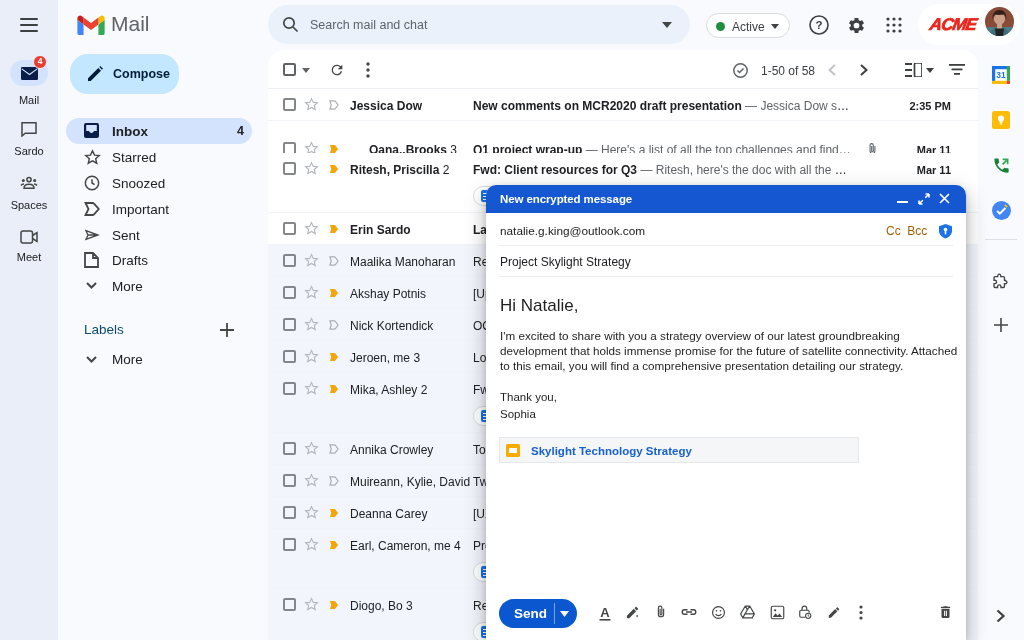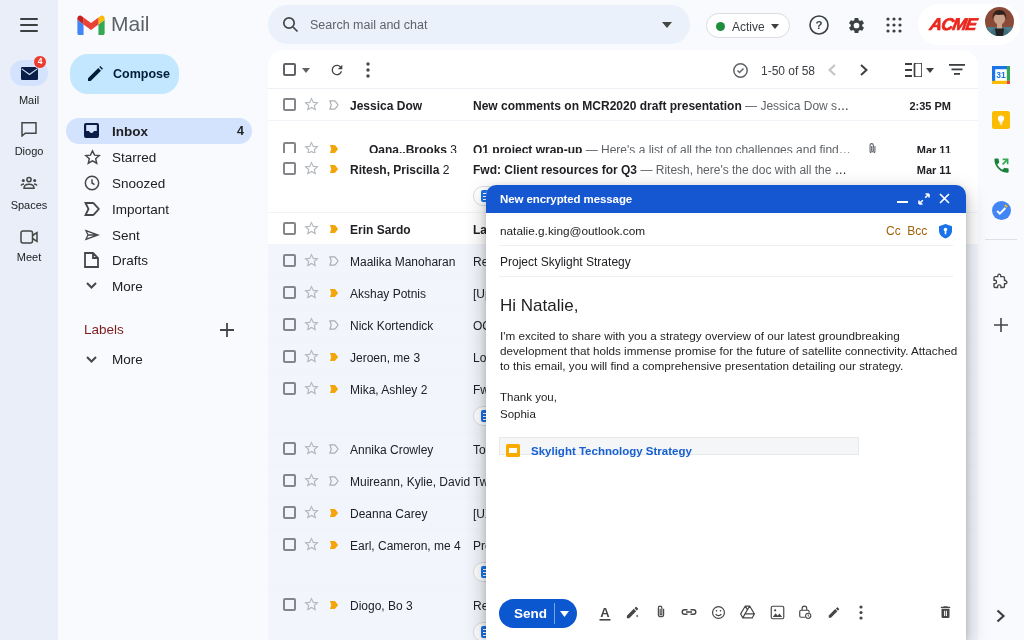--- a/index.html
+++ b/index.html
@@ -43,21 +43,21 @@
 #rrail { left:978px; top:50px; width:46px; height:590px; background:#f8fafd; }
 .ric { position:absolute; left:992px; }
 
 #cw { left:486px; top:185px; width:480px; height:455px; background:#fff; border-radius:10px 10px 0 0; box-shadow:0 8px 22px rgba(0,0,0,.28), 0 2px 6px rgba(0,0,0,.15); }
 #cwhead { position:absolute; left:0; top:0; width:480px; height:28px; background:#1557d0; border-radius:10px 10px 0 0; }
 #cwhead .t { position:absolute; left:14px; top:8px; color:#fff; font-size:11.5px; font-weight:bold; letter-spacing:-.1px; }
 .hdiv { position:absolute; left:13px; width:454px; border-top:1px solid #eceef1; }
 #torow { position:absolute; left:14px; top:39px; font-size:11.8px; color:#202124; }
 #ccbcc { position:absolute; left:400px; top:39px; font-size:12px; color:#a16207; }
 #subjrow { position:absolute; left:14px; top:70px; font-size:12px; color:#202124; }
-#chip { position:absolute; left:13px; top:252px; width:360px; height:18px; background:#f5f6f7; border:1px solid #e7e8ea; }
+#chip { position:absolute; left:13px; top:252px; width:360px; height:26px; background:#f5f6f7; border:1px solid #e7e8ea; }
 #chip .t { position:absolute; left:31px; top:7px; font-size:11.5px; font-weight:bold; color:#1760d2; }
 #banner { position:absolute; left:0; top:350px; width:480px; height:49px; background:#d7e4fc; }
 #banner .tx { position:absolute; left:42px; top:9px; font-size:12px; color:#1f1f1f; line-height:17px; white-space:nowrap; }
 #banner a { color:#1a73e8; text-decoration:none; }
 #sendbtn { position:absolute; left:13px; top:414px; width:78px; height:29px; background:#0b57d0; border-radius:15px; color:#fff; }
 #sendbtn .s { position:absolute; left:15px; top:7px; font-size:13.5px; font-weight:bold; }
 #sendbtn .dv { position:absolute; left:55px; top:4px; width:1px; height:21px; background:rgba(255,255,255,.45); }
 .tbi { position:absolute; top:419px; }
 </style>
 </head>
@@ -67,21 +67,21 @@
 <div id="mailpill"></div>
 <svg class="railic" style="left:21px;top:67px;" width="17" height="13" viewBox="0 0 17 13">
     <path fill="#0a1d47" d="M1.3 0h14.4A1.3 1.3 0 0 1 17 1.3v10.4a1.3 1.3 0 0 1-1.3 1.3H1.3A1.3 1.3 0 0 1 0 11.7V1.3A1.3 1.3 0 0 1 1.3 0z"></path>
     <path fill="#d3e3fd" d="M1 1.4 8.5 6.8 16 1.4l.6.9-8.1 5.9L.4 2.3z"></path>
   </svg>
 <div id="mailbadge">4</div>
 <div class="raillbl" style="top:94px;">Mail</div>
 <svg class="railic" style="left:21px;top:121px;" width="16" height="16" viewBox="0 0 16 16">
     <path fill="none" stroke="#444746" stroke-width="1.5" d="M1 1.8h14v10.4H4.2L1 15z"></path>
   </svg>
-<div class="raillbl" style="top:145px;">Diogo</div>
+<div class="raillbl" style="top:145px;">Sardo</div>
 <svg class="railic" style="left:20px;top:175px;" width="18" height="16" viewBox="0 0 18 16">
     <g fill="none" stroke="#444746" stroke-width="1.5">
       <circle cx="9" cy="4.6" r="2.1"></circle>
       <path d="M4 13.2c0-2.6 2.2-4 5-4s5 1.4 5 4z"></path>
     </g>
     <circle cx="3.3" cy="5.6" r="1.5" fill="#444746"></circle>
     <circle cx="14.7" cy="5.6" r="1.5" fill="#444746"></circle>
     <path d="M1 10.5c.6-.9 1.7-1.4 3-1.5M17 10.5c-.6-.9-1.7-1.4-3-1.5" fill="none" stroke="#444746" stroke-width="1.4"></path>
   </svg>
 <div class="raillbl" style="top:199px;">Spaces</div>
@@ -209,21 +209,21 @@
       <path fill="none" stroke="#444746" stroke-width="1.8" d="M1 1h8l5 5v9H1zM9 1v5h5"></path>
     </svg>
   <span class="tx">Drafts</span>
 </div>
 <div class="nav" style="top:273px;">
   <svg class="ic" style="left:28px;top:9px;" width="11" height="7" viewBox="0 0 11 7">
       <path fill="none" stroke="#444746" stroke-width="2" d="m1 1 4.5 4.5L10 1"></path>
     </svg>
   <span class="tx">More</span>
 </div>
-<div class="abs" style="left:84px;top:322px;font-size:13.5px;color:#7f1d1d;">Labels</div>
+<div class="abs" style="left:84px;top:322px;font-size:13.5px;color:#0c4a6e;">Labels</div>
 <svg class="abs" style="left:220px;top:323px;" width="14" height="14" viewBox="0 0 14 14">
     <path d="M7 0v14M0 7h14" stroke="#444746" stroke-width="1.8"></path>
   </svg>
 <svg class="abs" style="left:86px;top:356px;" width="11" height="7" viewBox="0 0 11 7">
     <path fill="none" stroke="#444746" stroke-width="2" d="m1 1 4.5 4.5L10 1"></path>
   </svg>
 <div class="abs" style="left:112px;top:352px;font-size:13.5px;color:#202124;">More</div>
 
 <div id="listpane" class="abs">
 

